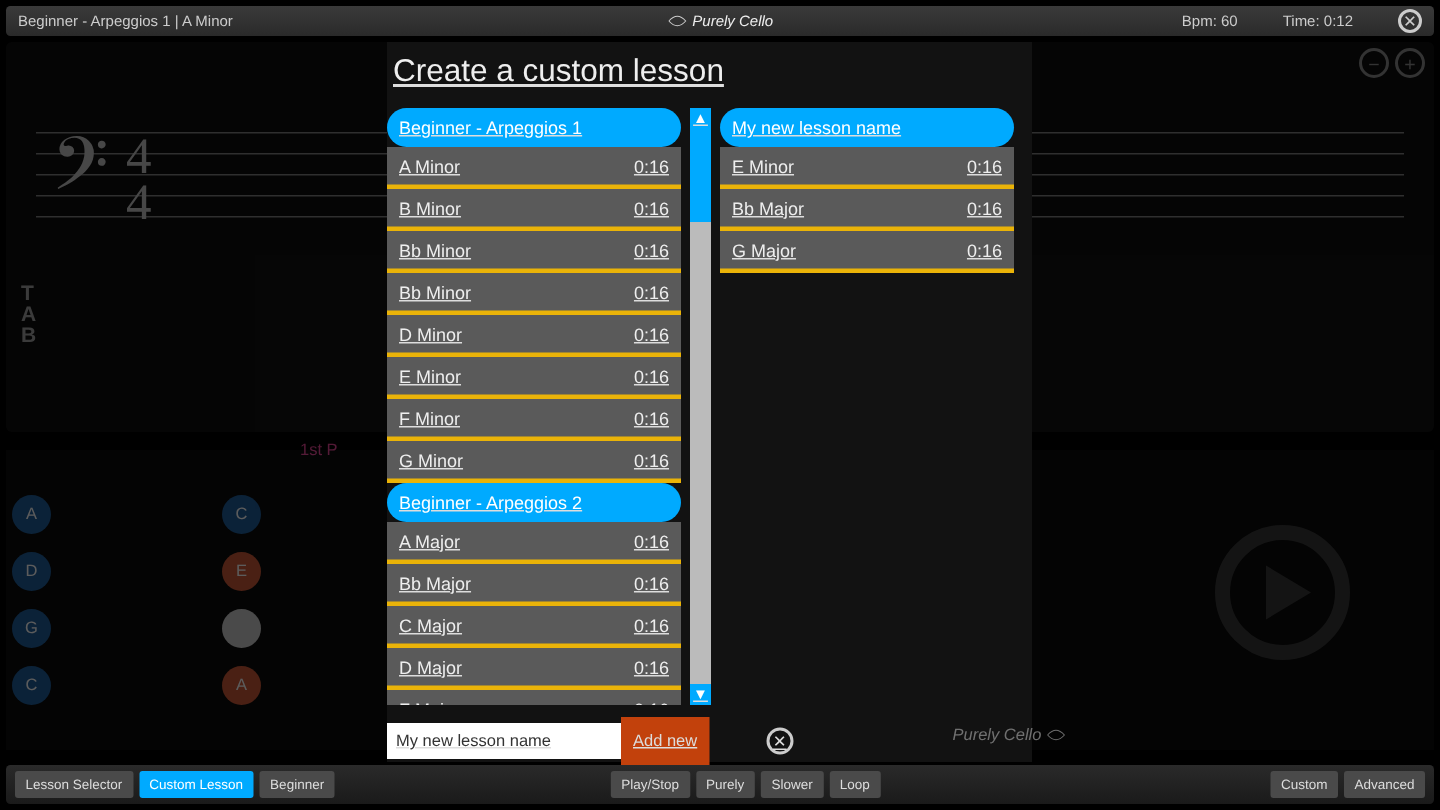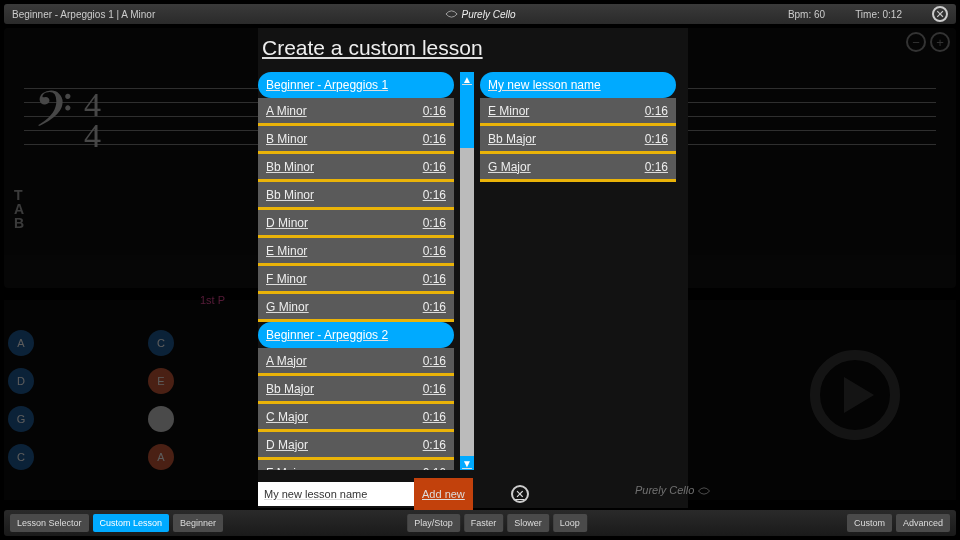--- a/index.html
+++ b/index.html
@@ -215,21 +215,21 @@
   </div>
 
   <div class="bottombar">
     <div id="bb-left" style="display:flex; gap:4px;">
         <button class="btn">Lesson Selector</button>
         <button class="btn active">Custom Lesson</button>
         <button class="btn">Beginner</button>
       </div>
     <div class="center" id="bb-center">
         <button class="btn">Play/Stop</button>
-        <button class="btn">Faster</button>
+        <button class="btn">Purely</button>
         <button class="btn">Slower</button>
         <button class="btn">Loop</button>
       </div>
     <div class="right" id="bb-right">
         <button class="btn">Custom</button>
         <button class="btn">Advanced</button>
       </div>
   </div>
 </div>
 

